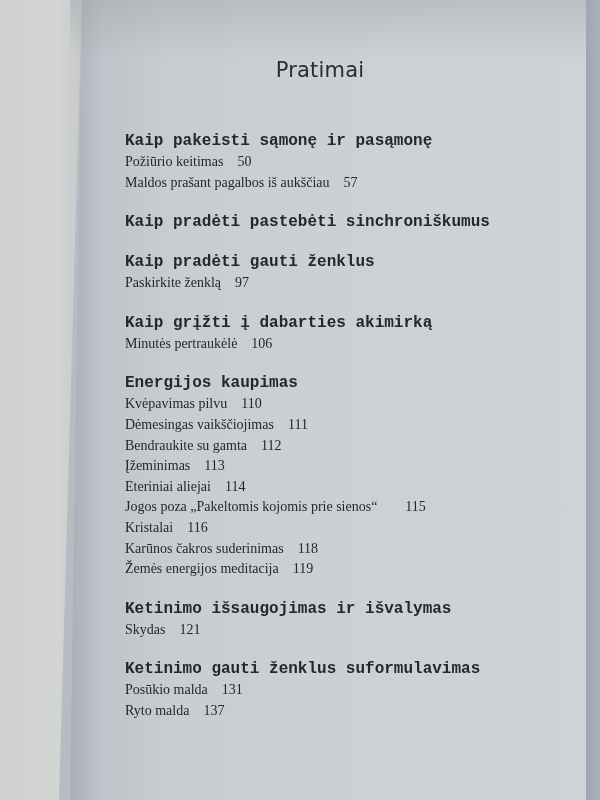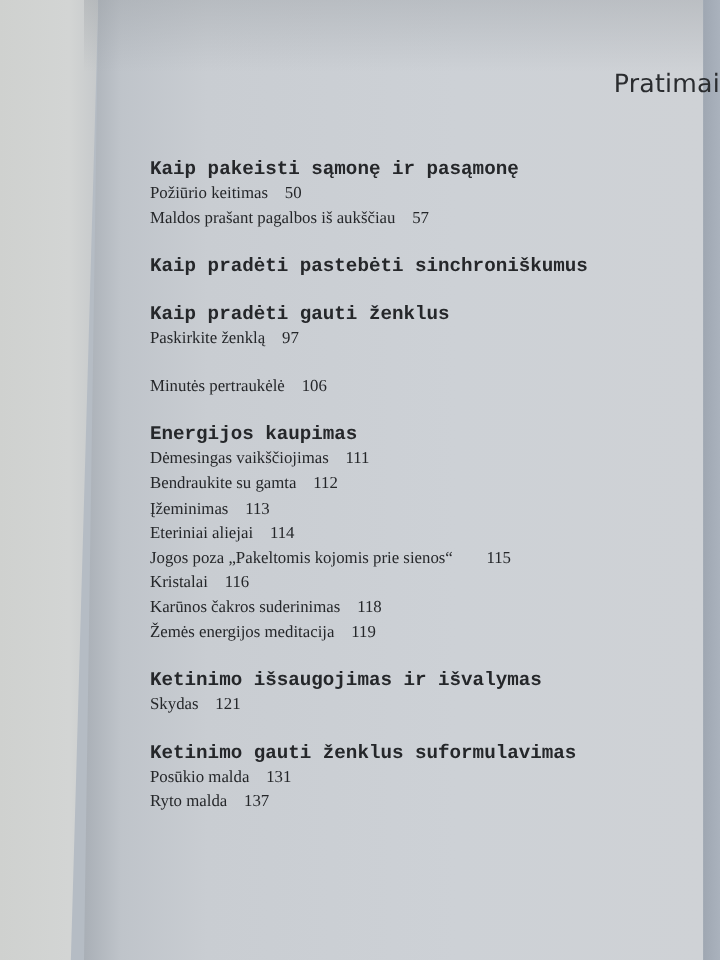--- a/index.html
+++ b/index.html
@@ -50,21 +50,21 @@
       top: 0;
       width: 14px;
       height: 800px;
       background: linear-gradient(90deg, #9fa7b2 0%, #aab2bd 100%);
     }
     .title {
       position: absolute;
       left: 0;
       width: 100%;
       top: 58px;
-      text-align: right;
+      text-align: center;
       font-family: "DejaVu Sans", sans-serif;
       font-size: 21px;
       color: #2a2c2f;
       letter-spacing: 0.2px;
       padding-left: 40px;
       box-sizing: border-box;
     }
     .toc {
       position: absolute;
       left: 125px;
@@ -116,25 +116,27 @@
     <div class="section">
       <div class="section-title">Kaip pradėti pastebėti sinchroniškumus</div>
     </div>
 
     <div class="section">
       <div class="section-title">Kaip pradėti gauti ženklus</div>
       <div class="entry"><span class="label">Paskirkite ženklą</span><span class="pg">97</span></div>
     </div>
 
     <div class="section">
+      <div class="section-title">Kaip grįžti į dabarties akimirką</div>
       <div class="entry"><span class="label">Minutės pertraukėlė</span><span class="pg">106</span></div>
     </div>
 
     <div class="section">
       <div class="section-title">Energijos kaupimas</div>
+      <div class="entry"><span class="label">Kvėpavimas pilvu</span><span class="pg">110</span></div>
       <div class="entry"><span class="label">Dėmesingas vaikščiojimas</span><span class="pg">111</span></div>
       <div class="entry"><span class="label">Bendraukite su gamta</span><span class="pg">112</span></div>
       <div class="entry"><span class="label">Įžeminimas</span><span class="pg">113</span></div>
       <div class="entry"><span class="label">Eteriniai aliejai</span><span class="pg">114</span></div>
       <div class="entry wide"><span class="label">Jogos poza „Pakeltomis kojomis prie sienos“</span><span class="pg">115</span></div>
       <div class="entry"><span class="label">Kristalai</span><span class="pg">116</span></div>
       <div class="entry"><span class="label">Karūnos čakros suderinimas</span><span class="pg">118</span></div>
       <div class="entry"><span class="label">Žemės energijos meditacija</span><span class="pg">119</span></div>
     </div>
 

